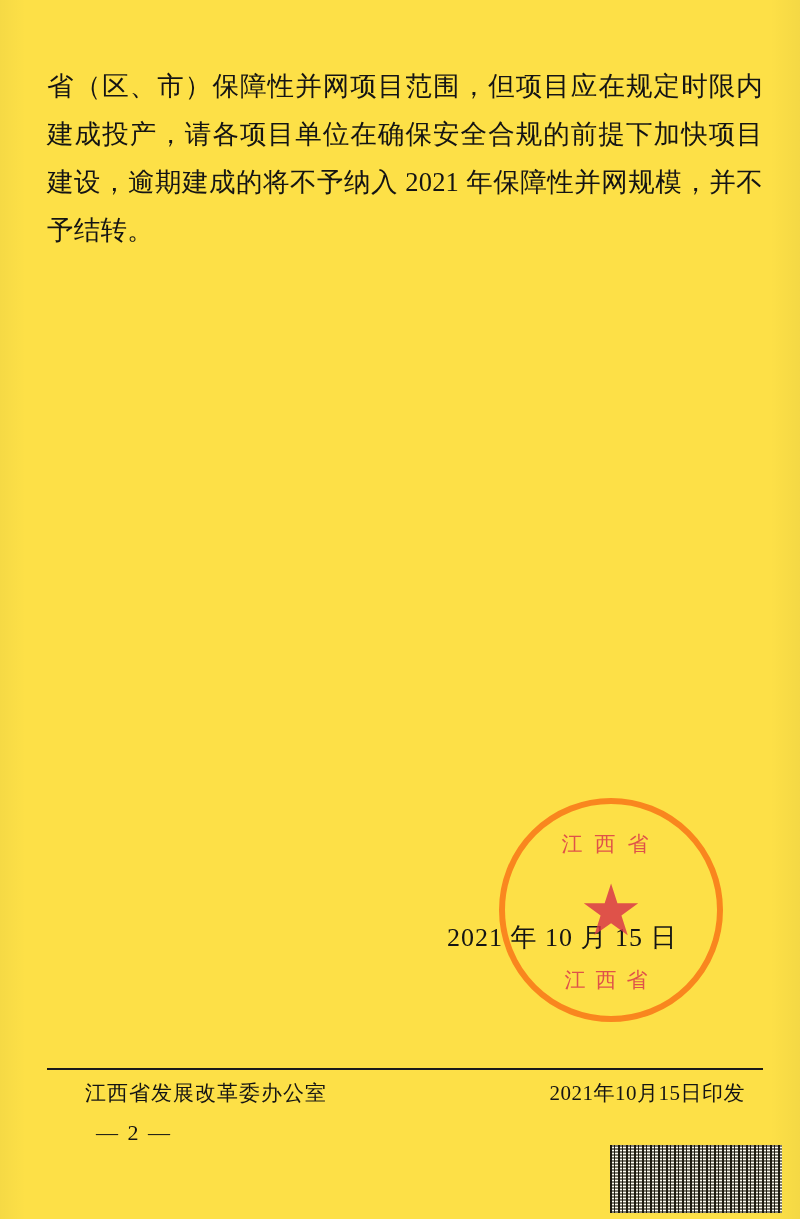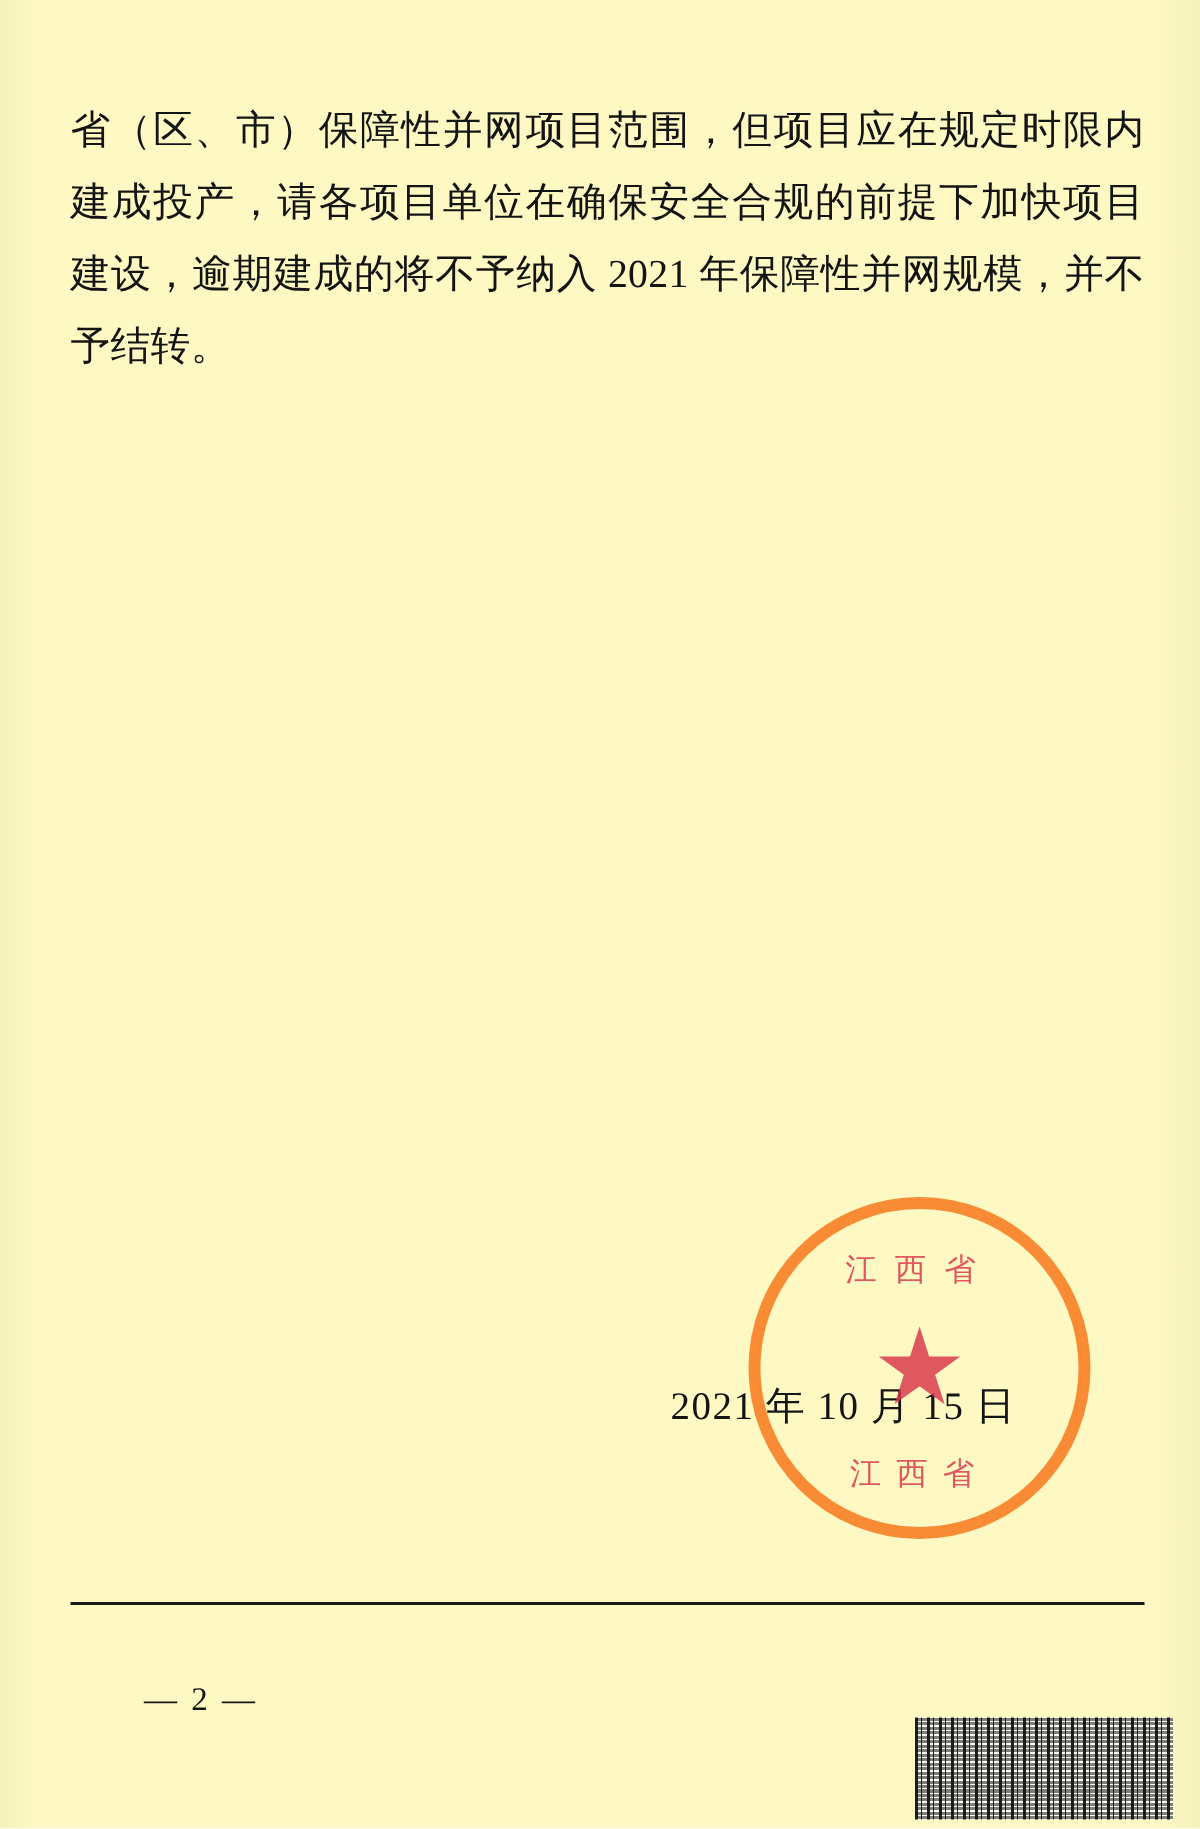--- a/index.html
+++ b/index.html
@@ -12,21 +12,21 @@
     height: 1219px;
     position: relative;
     font-family: "Liberation Serif", "DejaVu Serif", serif;
     color: #1a1a1a;
     overflow: hidden;
   }
 
   .page {
     position: absolute;
     inset: 0;
-    background: #fef9c3;
+    background: #fde047;
   }
 
   
   .page::before {
     content: "";
     position: absolute;
     inset: 0;
     background: linear-gradient(90deg, rgba(0,0,0,0.030) 0px, rgba(0,0,0,0.0) 26px,
                 rgba(0,0,0,0.0) 770px, rgba(0,0,0,0.035) 800px);
     pointer-events: none;
@@ -77,21 +77,21 @@
     z-index: 2;
   }
 
   
   .seal {
     position: absolute;
     left: 452px;
     top: 8px;
     width: 212px;
     height: 212px;
-    border: 8px solid #f97316;
+    border: 6px solid #f97316;
     border-radius: 50%;
     opacity: 0.82;
     z-index: 3;
     pointer-events: none;
   }
   .seal-inner {
     position: absolute;
     inset: 0;
   }
   .seal-star {
@@ -182,18 +182,22 @@
       <div class="seal-inner">
         <div class="seal-text-top">江西省</div>
         <div class="seal-star">★</div>
         <div class="seal-text-bottom">江西省</div>
       </div>
     </div>
   </div>
 
   <div class="footer-rule"></div>
 
+  <div class="footer-row">
+    <div class="footer-left">江西省发展改革委办公室</div>
+    <div class="footer-right">2021年10月15日印发</div>
+  </div>
 
   <div class="page-number">— 2 —</div>
 
   <div class="code-block"></div>
 
 </div>
 
 </body></html>

